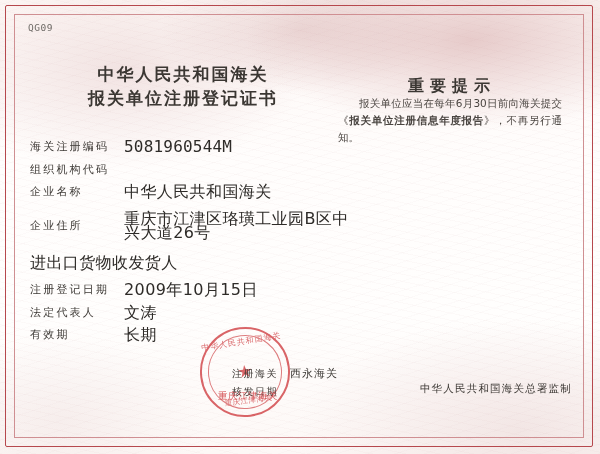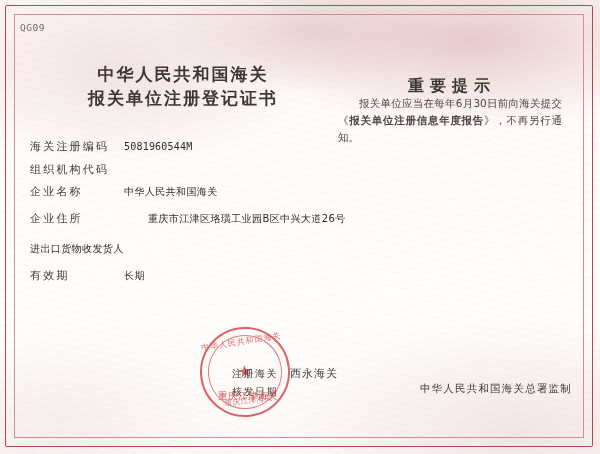--- a/index.html
+++ b/index.html
@@ -29,21 +29,21 @@
   .frame{
     position:absolute;left:5px;top:5px;width:588px;height:442px;
     border:1.5px solid #b6484d;border-radius:2px;
     box-sizing:border-box;
   }
   .frame-inner{
     position:absolute;left:8px;top:8px;right:8px;bottom:8px;
     border:0.6px solid #cf8f92;
   }
   .docid{
-    position:absolute;left:20px;top:22px;
+    position:absolute;left:28px;top:22px;
     font-size:9.5px;color:#6e6a66;letter-spacing:0.5px;
     font-family:"DejaVu Sans Mono","Liberation Mono",monospace;
   }
   .title-block{
     position:absolute;left:58px;top:62px;width:250px;
     text-align:center;color:#3b3733;
   }
   .title-line{
     font-size:17px;font-weight:bold;letter-spacing:2px;line-height:24px;
     font-family:"DejaVu Sans","Liberation Sans",sans-serif;
@@ -59,25 +59,25 @@
   }
   .notice-body b{font-weight:bold;}
 
   .fields{position:absolute;left:30px;top:140px;width:330px;}
   .frow{display:flex;align-items:center;margin-bottom:8.5px;}
   .flabel{
     width:94px;flex:0 0 94px;font-size:11px;color:#3d3935;
     letter-spacing:2.2px;line-height:14px;
   }
   .fval{
-    font-size:10px;color:#2e2b28;line-height:14px;letter-spacing:0.4px;
+    font-size:16px;color:#2e2b28;line-height:14px;letter-spacing:0.4px;
     font-family:"DejaVu Sans","Liberation Sans",sans-serif;
   }
   .fval.mono{font-family:"DejaVu Sans Mono","Liberation Mono",monospace;letter-spacing:0.2px;}
-  .frow.addr{margin-top:10px;margin-bottom:16px;gap:24px;}
+  .frow.addr{margin-top:10px;margin-bottom:16px;}
   .frow.big{margin-bottom:13px;}
 
   
   .seal{
     position:absolute;left:200px;top:327px;width:86px;height:86px;
     border:2.2px solid #cf3b3f;border-radius:50%;
     opacity:0.78;transform:rotate(-7deg);
   }
   .seal:after{
     content:"";position:absolute;left:6px;top:6px;right:6px;bottom:6px;
@@ -144,20 +144,28 @@
       <div class="fval">中华人民共和国海关</div>
     </div>
     <div class="frow addr">
       <div class="flabel">企业住所</div>
       <div class="fval">重庆市江津区珞璜工业园B区中兴大道26号</div>
     </div>
     <div class="frow big">
       <div class="fval">进出口货物收发货人</div>
     </div>
     <div class="frow">
+      <div class="flabel">注册登记日期</div>
+      <div class="fval">2009年10月15日</div>
+    </div>
+    <div class="frow">
+      <div class="flabel">法定代表人</div>
+      <div class="fval">文涛</div>
+    </div>
+    <div class="frow">
       <div class="flabel">有效期</div>
       <div class="fval">长期</div>
     </div>
   </div>
 
   <div class="seal">
     <div class="seal-text-top">中华人民共和国海关</div>
     <div class="seal-star">★</div>
     <div class="seal-text-bot">重庆江津海关</div>
   </div>

